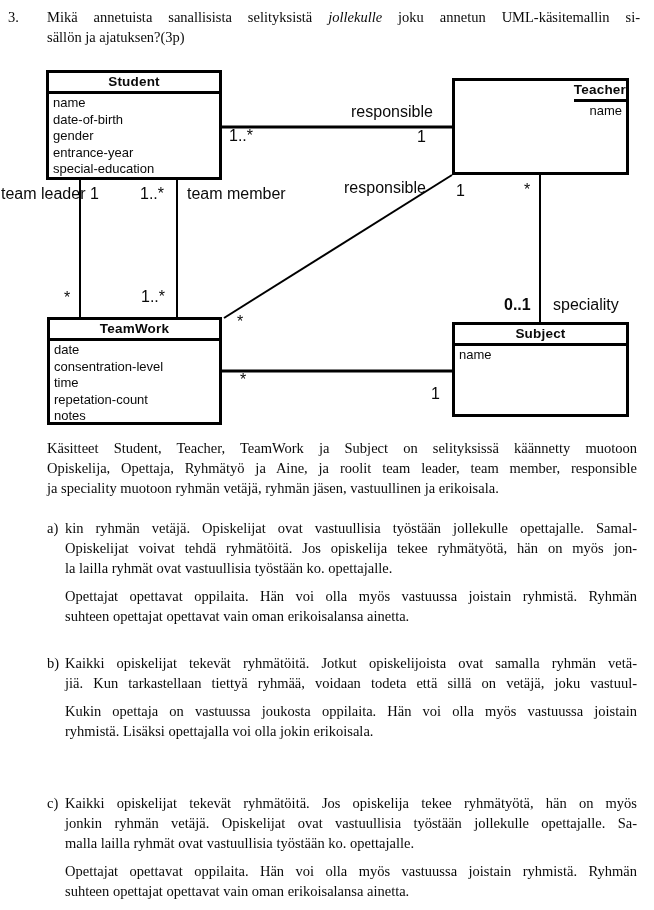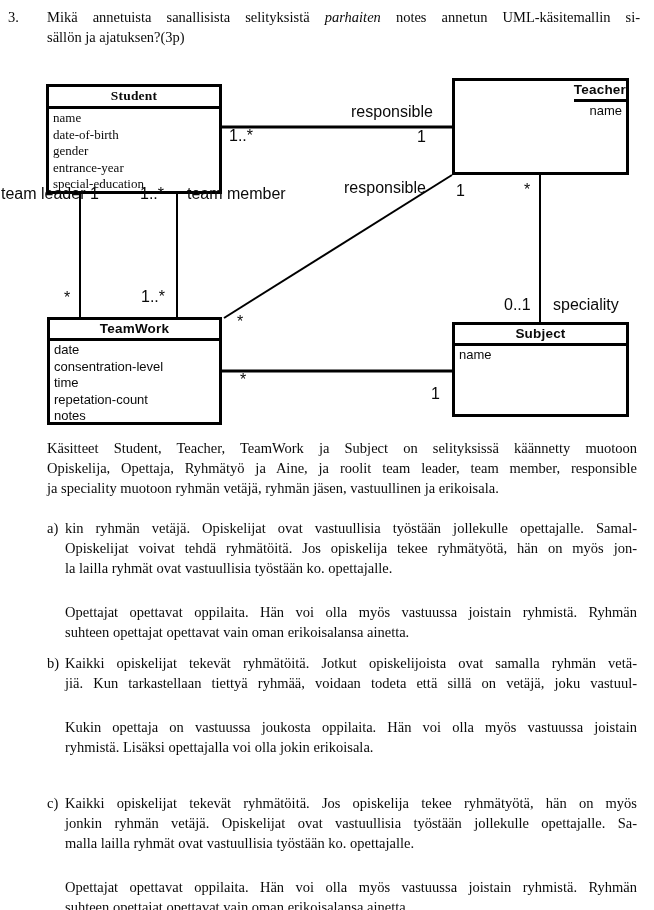--- a/index.html
+++ b/index.html
@@ -23,43 +23,43 @@
   .uml-class {
     position:absolute; border:3px solid #000; background:#fff;
     box-sizing:border-box; display:flex; flex-direction:column;
   }
   .uml-title {
     border-bottom:3px solid #000; font-weight:bold; text-align:center;
     font-size:13.5px; padding:1px 0 2px 0; letter-spacing:0.2px;
   }
   .uml-attrs { padding:1px 4px; font-size:13px; line-height:16.5px; flex:1; }
   .uml-attrs div { white-space:nowrap; }
-  .c-student  { left:46px;  top:24px;  width:176px; height:110px;font-family:Liberation Serif, serif; }
+  .c-student  { left:46px;  top:10px;  width:176px; height:110px; }
   .c-teacher  { left:452px; top:18px;  width:177px; height:97px;align-items:flex-end;  }
   .c-teamwork { left:47px;  top:257px; width:175px; height:108px; }
   .c-subject  { left:452px; top:262px; width:177px; height:95px;  }
   .dlabel { position:absolute; font-size:16px; white-space:nowrap; line-height:14px; }
   
   .intro { position:absolute; left:47px; top:438px; width:590px; }
   .pline { font-size:14.5px; line-height:20px; text-align:justify; }
   .item { position:absolute; left:47px; display:flex; }
   .item-a { top:518px; } .item-b { top:653px; } .item-c { top:793px; }
   .item-label { width:18px; font-size:14.5px; line-height:20px; flex:0 0 18px; }
   .item-body { width:572px; }
-  .para2 { margin-top:24px; }
+  .para2 { margin-top:8px; }
 </style>
 </head>
 <body>
 
 <div class="page">
 
   <div class="question">
     <div class="qnum">3.</div>
     <div class="qtext">
-      <div class="qline1"><span>Mikä annetuista sanallisista selityksistä </span><span class="qital">parhaiten</span><span> notes annetun UML-käsitemallin si-</span></div>
+      <div class="qline1"><span>Mikä annetuista sanallisista selityksistä </span><span class="qital">jollekulle</span><span> joku annetun UML-käsitemallin si-</span></div>
       <div>sällön ja ajatuksen?(3p)</div>
     </div>
   </div>
 
   <div class="diagram">
 
     <svg class="assoc-svg" viewBox="0 0 654 378" xmlns="http://www.w3.org/2000/svg">
       <line x1="222" y1="67" x2="452" y2="67" stroke="#000" stroke-width="3"></line>
       <line x1="80" y1="119" x2="80" y2="258" stroke="#000" stroke-width="2"></line>
       <line x1="177" y1="119" x2="177" y2="258" stroke="#000" stroke-width="2"></line>
@@ -113,21 +113,21 @@
     <div class="dlabel" style="left:140px; top:127px;">1..*</div>
     <div class="dlabel" style="left:187px; top:127px;">team member</div>
     <div class="dlabel" style="left:64px;  top:231px;">*</div>
     <div class="dlabel" style="left:141px; top:230px;">1..*</div>
 
     <div class="dlabel" style="left:344px; top:121px;">responsible</div>
     <div class="dlabel" style="left:456px; top:124px;">1</div>
     <div class="dlabel" style="left:524px; top:123px;">*</div>
     <div class="dlabel" style="left:237px; top:255px;">*</div>
 
-    <div class="dlabel" style="left:504px; top:238px;">0..1</div>
+    <div class="dlabel" style="left:504px; top:238px;font-weight:bold;">0..1</div>
     <div class="dlabel" style="left:553px; top:238px;text-align:center;">speciality</div>
 
     <div class="dlabel" style="left:240px; top:313px;">*</div>
     <div class="dlabel" style="left:431px; top:327px;">1</div>
   </div>
 
   <div class="intro">
       <div class="pline" style="text-align-last: justify;">Käsitteet Student, Teacher, TeamWork ja Subject on selityksissä käännetty muotoon</div>
       <div class="pline" style="text-align-last: justify;">Opiskelija, Opettaja, Ryhmätyö ja Aine, ja roolit team leader, team member, responsible</div>
       <div class="pline">ja speciality muotoon ryhmän vetäjä, ryhmän jäsen, vastuullinen ja erikoisala.</div>

